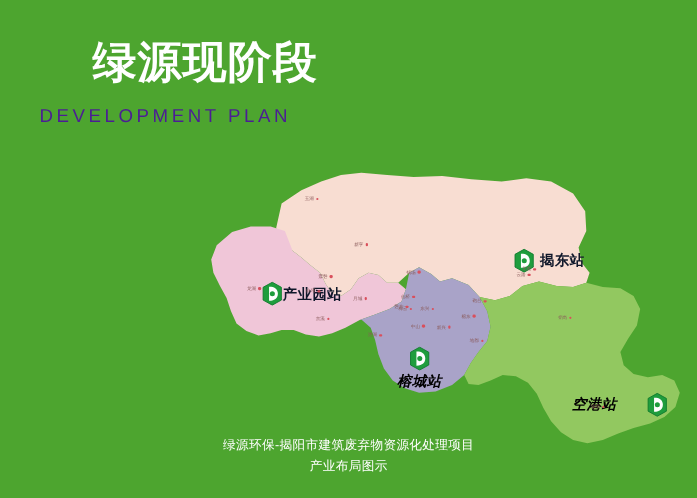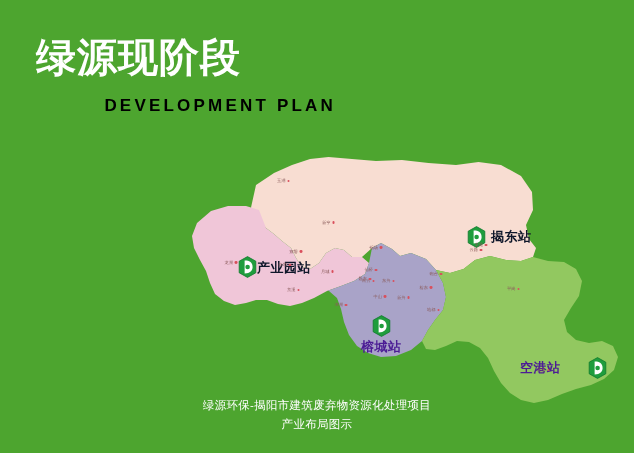--- a/index.html
+++ b/index.html
@@ -27,29 +27,29 @@
     top: 34px;
     width: 300px;
   }
   .title-line {
     color: #ffffff;
     font-size: 40px;
     line-height: 46px;
     font-weight: bold;
     letter-spacing: 1px;
     white-space: nowrap;
+    margin-left: 48px;
   }
   #subtitle {
-    color: #000000;
+    color: #4c1d95;
     font-size: 17px;
     letter-spacing: 3.2px;
-    font-weight: bold;
+    font-weight: normal;
     margin-top: 16px;
     white-space: nowrap;
-    text-align: right;
   }
 
   
   #map-wrap {
     position: absolute;
     left: 176px;
     top: 150px;
     width: 458px;
     height: 260px;
   }
@@ -71,21 +71,21 @@
     width: 19px;
     height: 22px;
     flex: 0 0 auto;
   }
   .station .st-label {
     font-size: 13px;
     font-weight: bold;
     letter-spacing: 0.5px;
   }
   .station.green-label .st-label { color: #0f172a; }
-  .station.white-label .st-label { color: #4c1d95; }
+  .station.white-label .st-label { color: #000000; font-style: italic; }
 
   #station-jiedong { left: 291px; top: 76px; }
   #station-chanyeyuan { left: 62px; top: 106px; flex-direction: row; gap: 0px; align-items: center; }
   #station-chanyeyuan .st-label { margin-top: 1px; }
   #station-rongcheng { left: 185px; top: 165px; flex-direction: column; gap: 0px; align-items: center; }
   #station-rongcheng .st-label { margin-top: 1px; }
   #station-konggang { left: 344px; top: 207px; gap: 25px; }
   #station-konggang .st-label { margin-right: 2px; }
 
   

